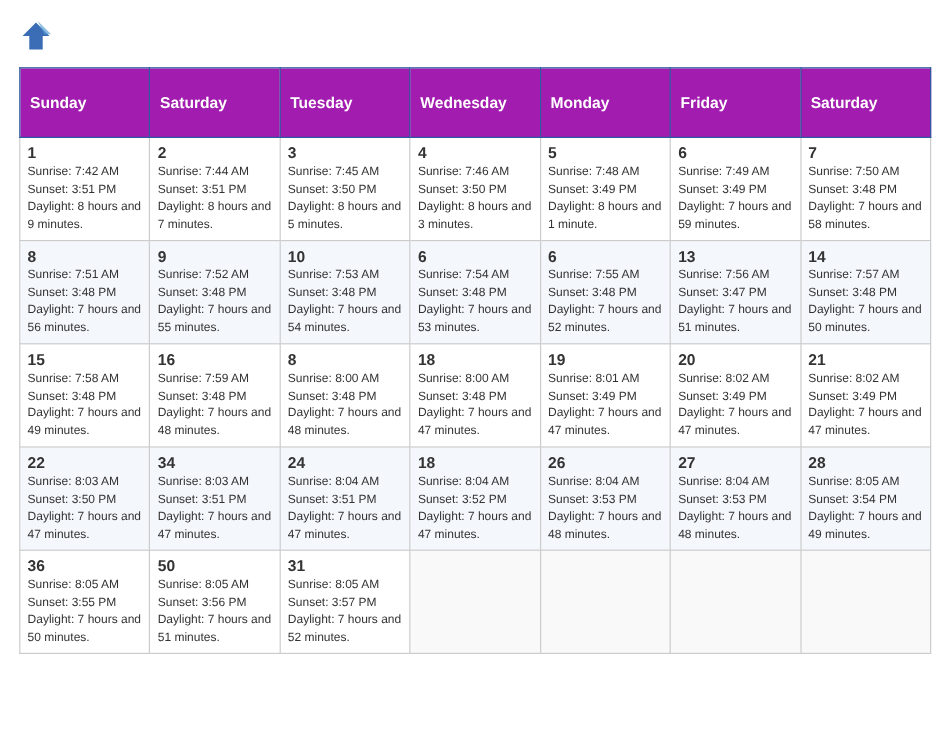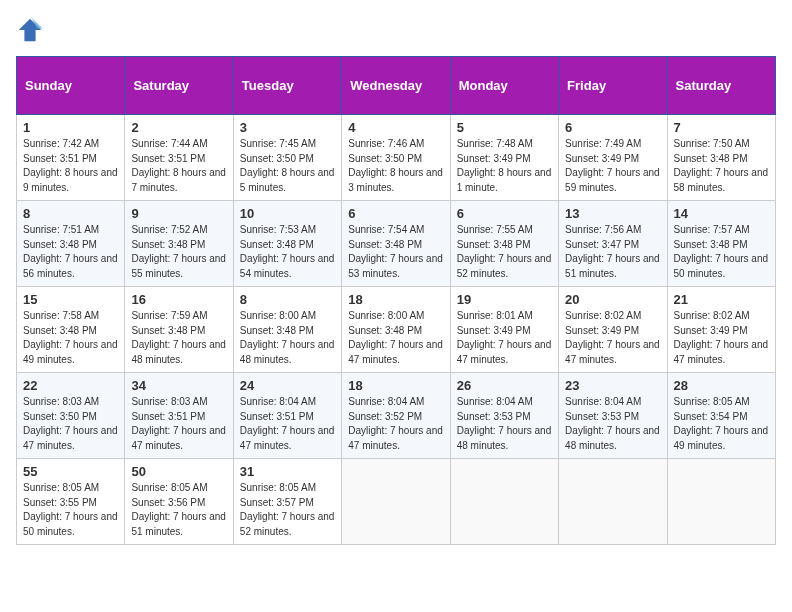--- a/index.html
+++ b/index.html
@@ -227,31 +227,31 @@
       </td>
         <td>
         <span class="day-number">18</span>
         <span class="day-info">Sunrise: 8:04 AM<br>Sunset: 3:52 PM<br>Daylight: 7 hours and 47 minutes.</span>
       </td>
         <td>
         <span class="day-number">26</span>
         <span class="day-info">Sunrise: 8:04 AM<br>Sunset: 3:53 PM<br>Daylight: 7 hours and 48 minutes.</span>
       </td>
         <td>
-        <span class="day-number">23</span>
+        <span class="day-number">27</span>
         <span class="day-info">Sunrise: 8:04 AM<br>Sunset: 3:53 PM<br>Daylight: 7 hours and 48 minutes.</span>
       </td>
         <td>
         <span class="day-number">28</span>
         <span class="day-info">Sunrise: 8:05 AM<br>Sunset: 3:54 PM<br>Daylight: 7 hours and 49 minutes.</span>
       </td>
       </tr>
       <tr>
         <td>
-        <span class="day-number">55</span>
+        <span class="day-number">36</span>
         <span class="day-info">Sunrise: 8:05 AM<br>Sunset: 3:55 PM<br>Daylight: 7 hours and 50 minutes.</span>
       </td>
         <td>
         <span class="day-number">50</span>
         <span class="day-info">Sunrise: 8:05 AM<br>Sunset: 3:56 PM<br>Daylight: 7 hours and 51 minutes.</span>
       </td>
         <td>
         <span class="day-number">31</span>
         <span class="day-info">Sunrise: 8:05 AM<br>Sunset: 3:57 PM<br>Daylight: 7 hours and 52 minutes.</span>
       </td>

